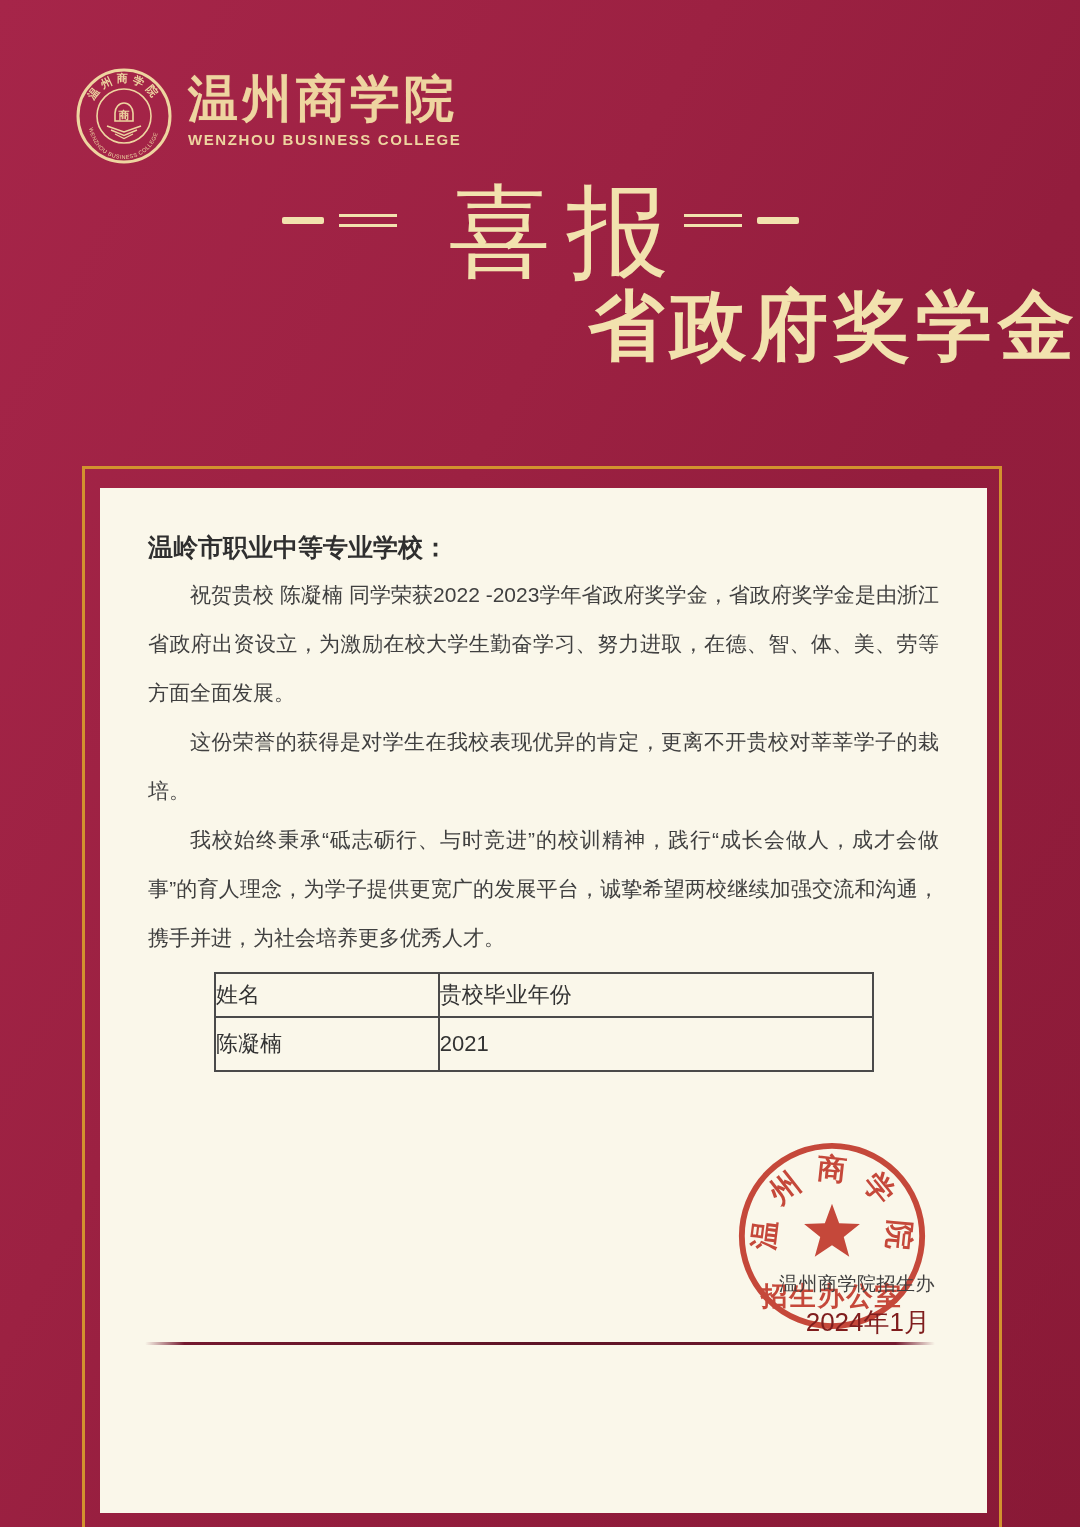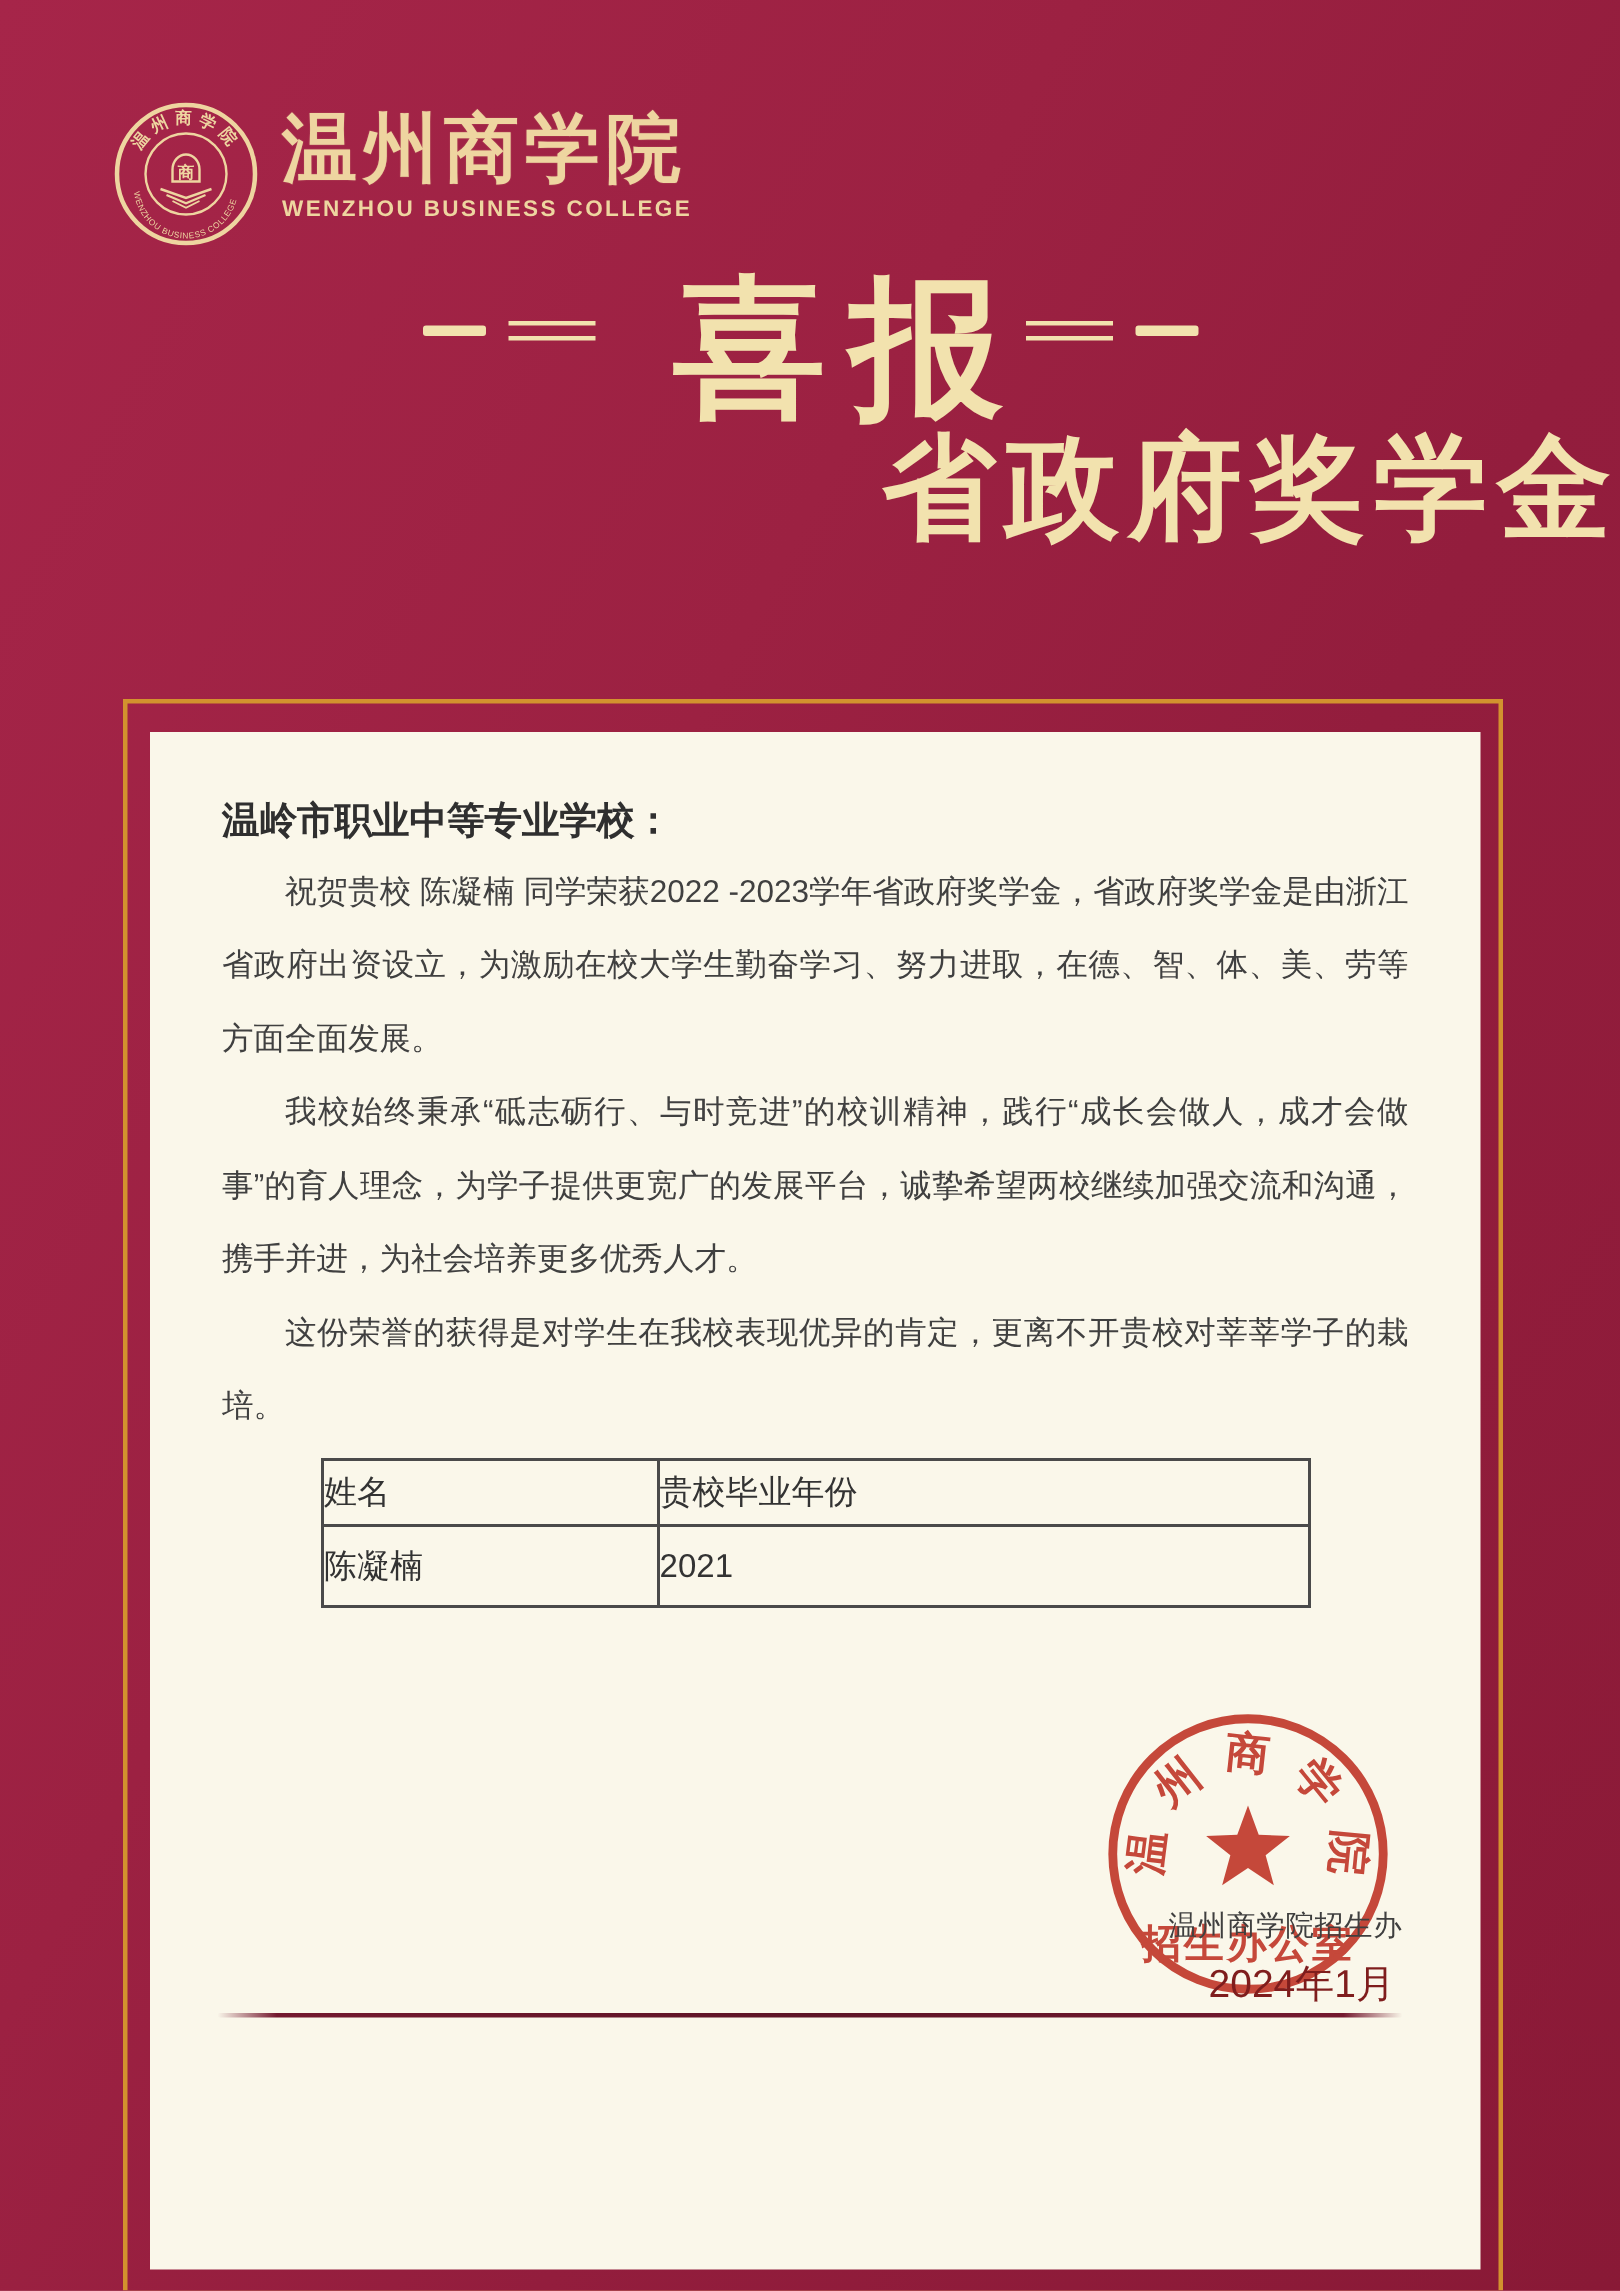--- a/index.html
+++ b/index.html
@@ -36,21 +36,21 @@
     font-size: 15px; font-weight: bold; letter-spacing: 1.6px;
     color: #eed5a0; margin-top: 3px;
   }
 
   
   .title-row {
     position: absolute; top: 168px; left: 0; width: 100%;
     display: flex; justify-content: center; align-items: center; gap: 15px;
   }
   .main-title {
-    font-size: 102px; font-weight: bold; line-height: 128px;
+    font-size: 102px; font-weight: normal; line-height: 128px;
     color: #f2e2ae; letter-spacing: 16px; margin-right: -16px; margin-left: 37px;
   }
   .dash-single {
     width: 42px; height: 7px; background: #f2e2ae; border-radius: 2px;
     transform: translateY(-12px);
   }
   .dash-double {
     width: 58px; height: 13px;
     border-top: 3.5px solid #f2e2ae; border-bottom: 3.5px solid #f2e2ae;
     transform: translateY(-12px);
@@ -169,22 +169,22 @@
   </div>
   <h2 class="subtitle-cn">省政府奖学金</h2>
 
   <div class="card-frame">
     <div class="card-inner">
 
       <div class="letter-body">
         <h3 class="salutation">温岭市职业中等专业学校：</h3>
         <div class="paragraphs">
           <p>祝贺贵校 陈凝楠 同学荣获2022 -2023学年省政府奖学金，省政府奖学金是由浙江省政府出资设立，为激励在校大学生勤奋学习、努力进取，在德、智、体、美、劳等方面全面发展。</p>
+          <p>这份荣誉的获得是对学生在我校表现优异的肯定，更离不开贵校对莘莘学子的栽培。</p>
           <p>我校始终秉承“砥志砺行、与时竞进”的校训精神，践行“成长会做人，成才会做事”的育人理念，为学子提供更宽广的发展平台，诚挚希望两校继续加强交流和沟通，携手并进，为社会培养更多优秀人才。</p>
-          <p>这份荣誉的获得是对学生在我校表现优异的肯定，更离不开贵校对莘莘学子的栽培。</p>
         </div>
       </div>
 
       <table class="award-table">
         <thead>
           <tr>
             <th class="col-name">姓名</th>
             <th>贵校毕业年份</th>
           </tr>
         </thead>

